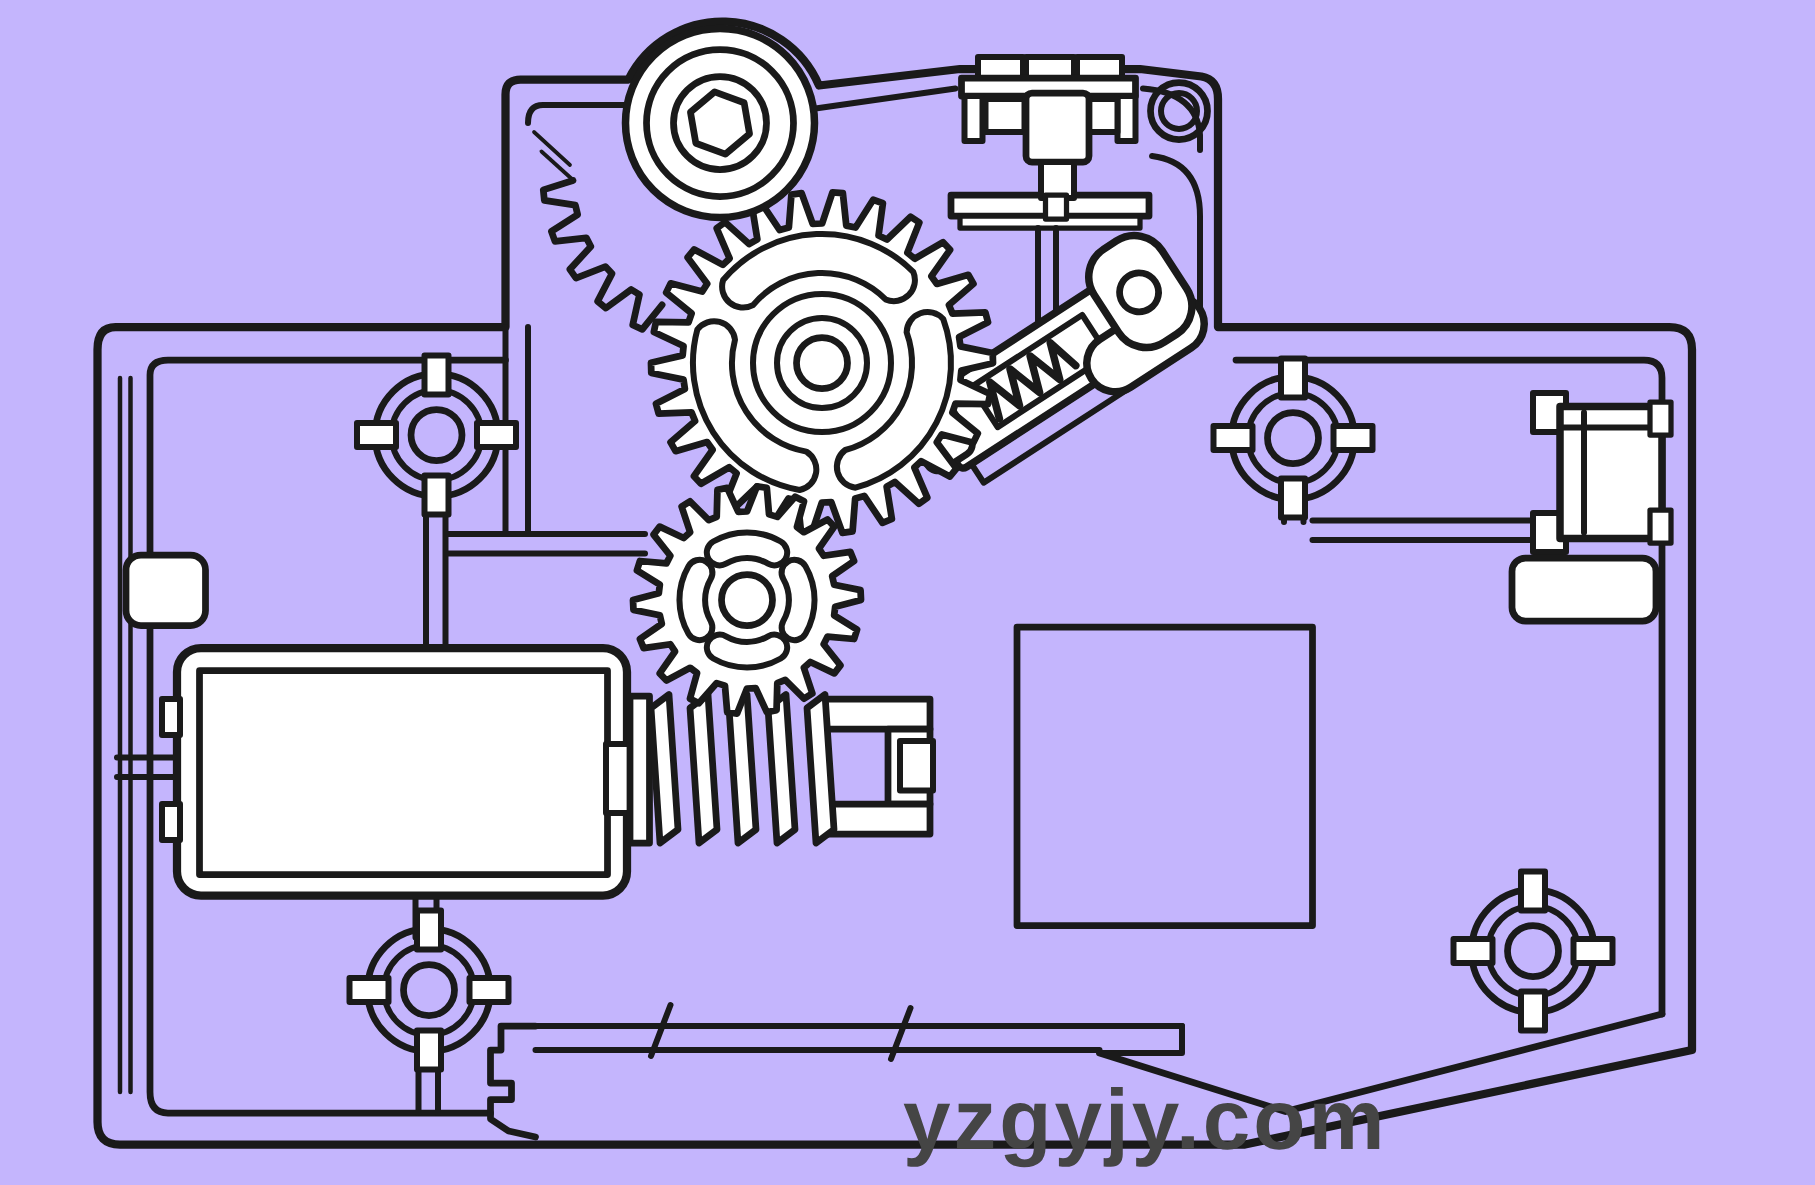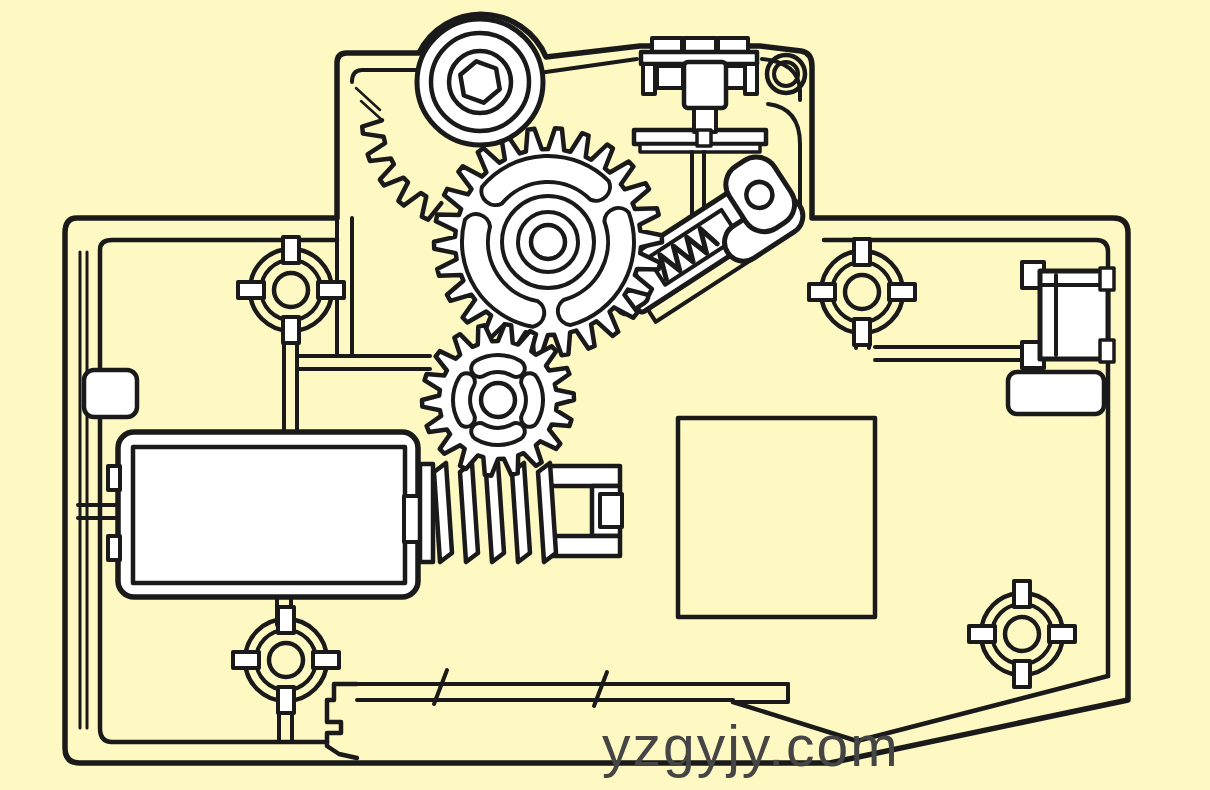--- a/index.html
+++ b/index.html
@@ -1,16 +1,16 @@
 <!DOCTYPE html>
 <html><head>
 <meta charset="utf-8">
 <style>
   html,body{margin:0;padding:0;background:#ffffff;}
-  .stage{width:1210px;height:790px;position:relative;background:#fef9c3;overflow:hidden;}
+  .stage{width:1210px;height:790px;position:relative;background:#c4b5fd;overflow:hidden;font-weight:bold;}
   svg{display:block;}
   svg path,svg circle,svg rect,svg polygon,svg polyline,svg ellipse{
     fill:none;stroke-linejoin:round;stroke-linecap:round;
   }
   svg .w{fill:#ffffff;}
   .wm{font-family:"Liberation Sans","DejaVu Sans",sans-serif;font-size:57px;letter-spacing:2px;}
 </style>
 </head>
 <body>
 

